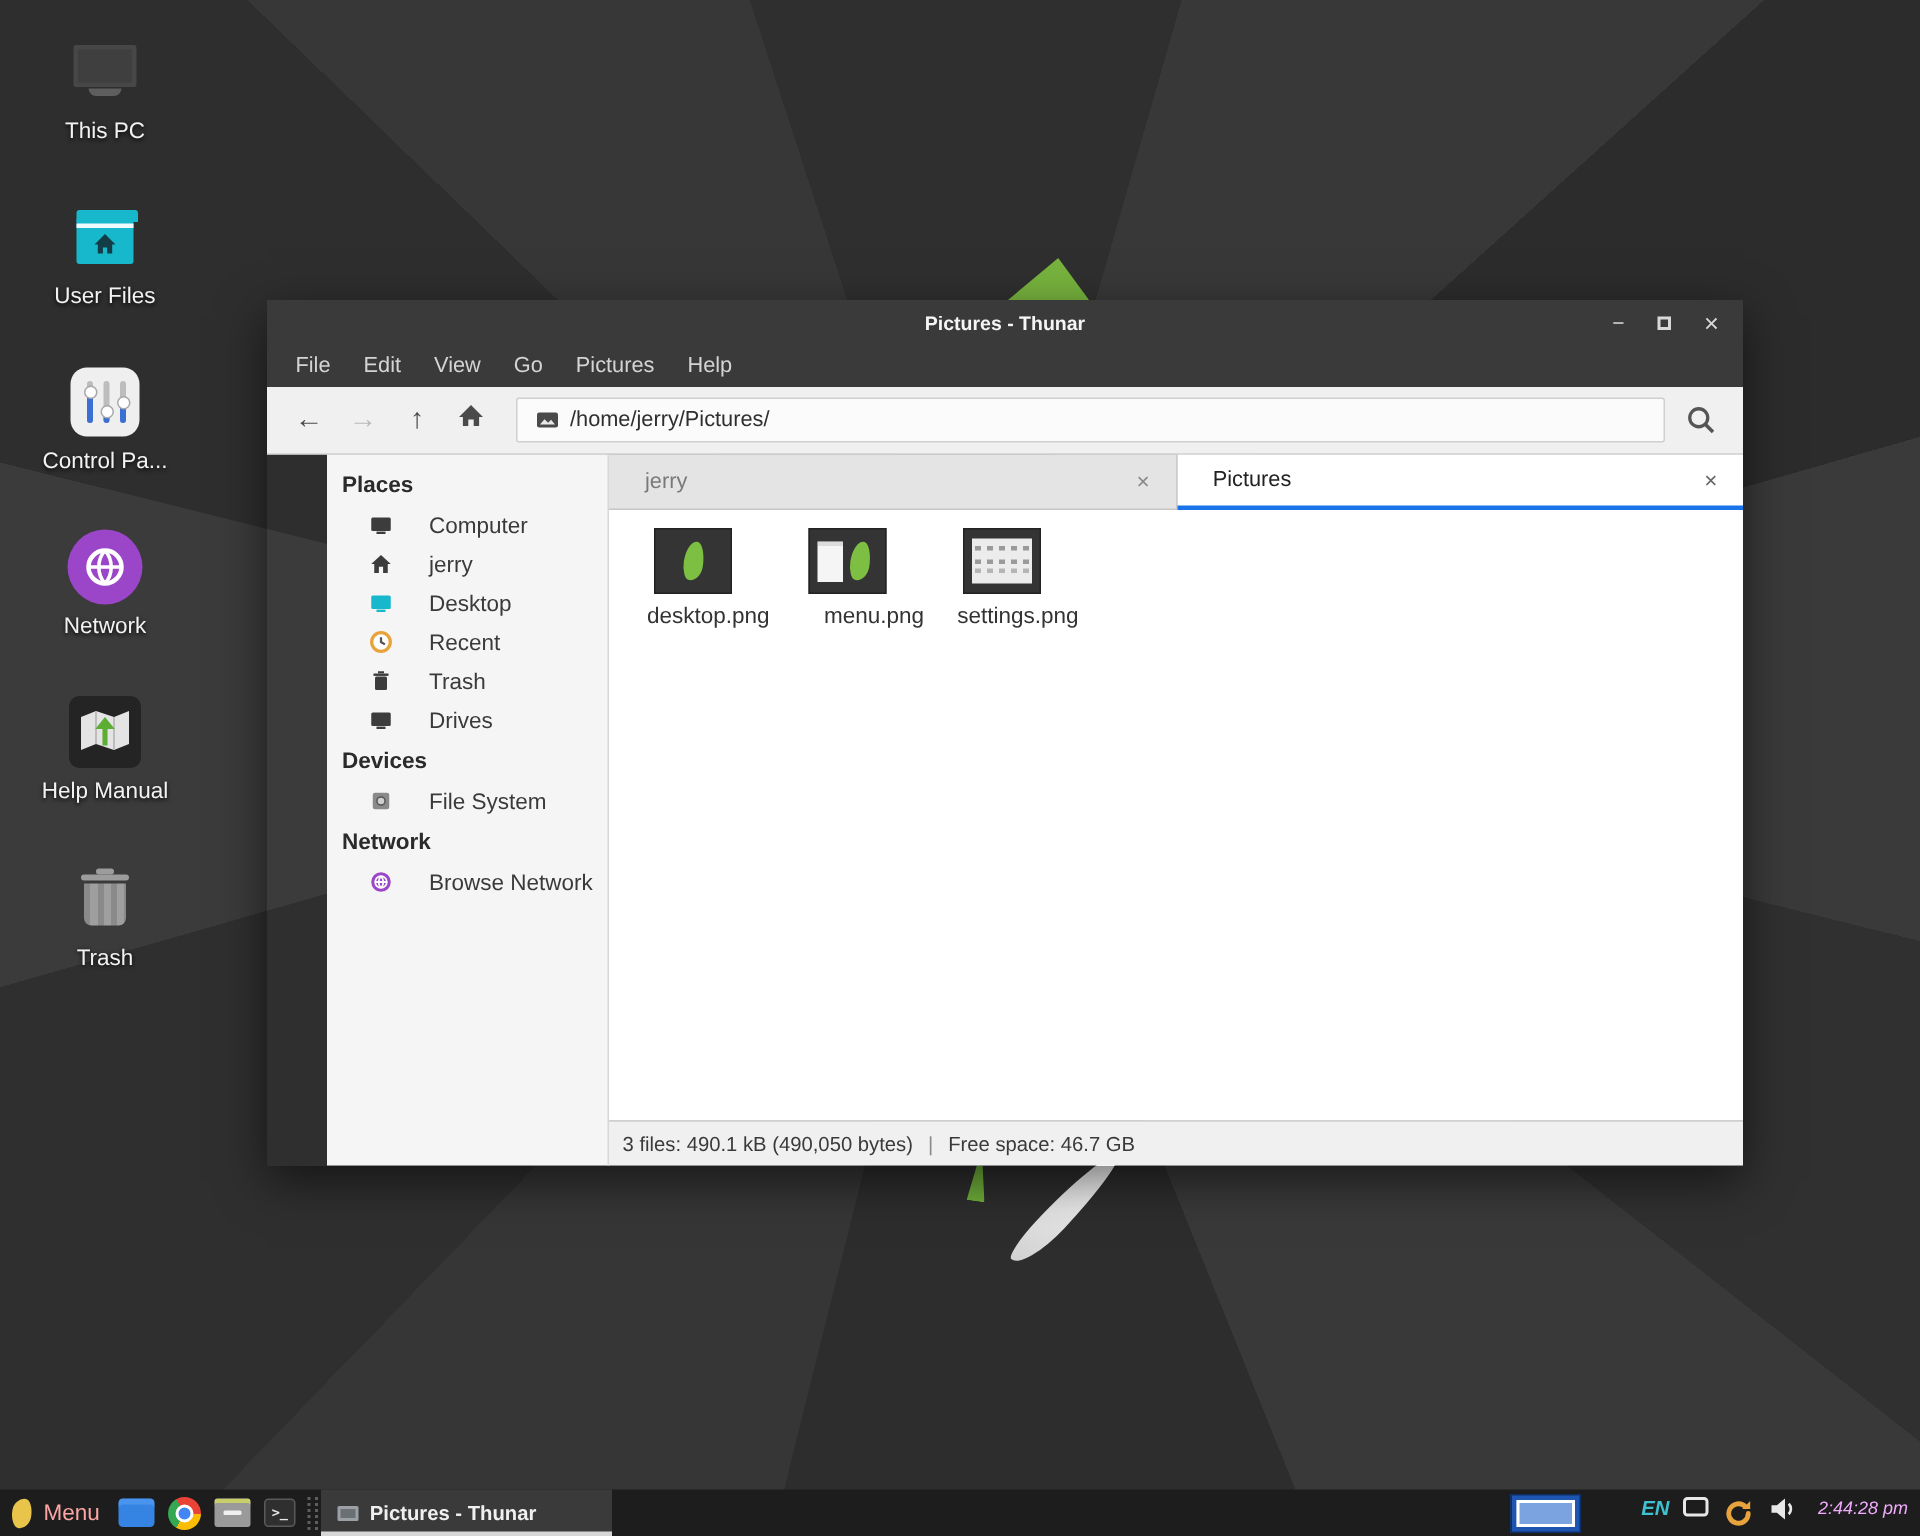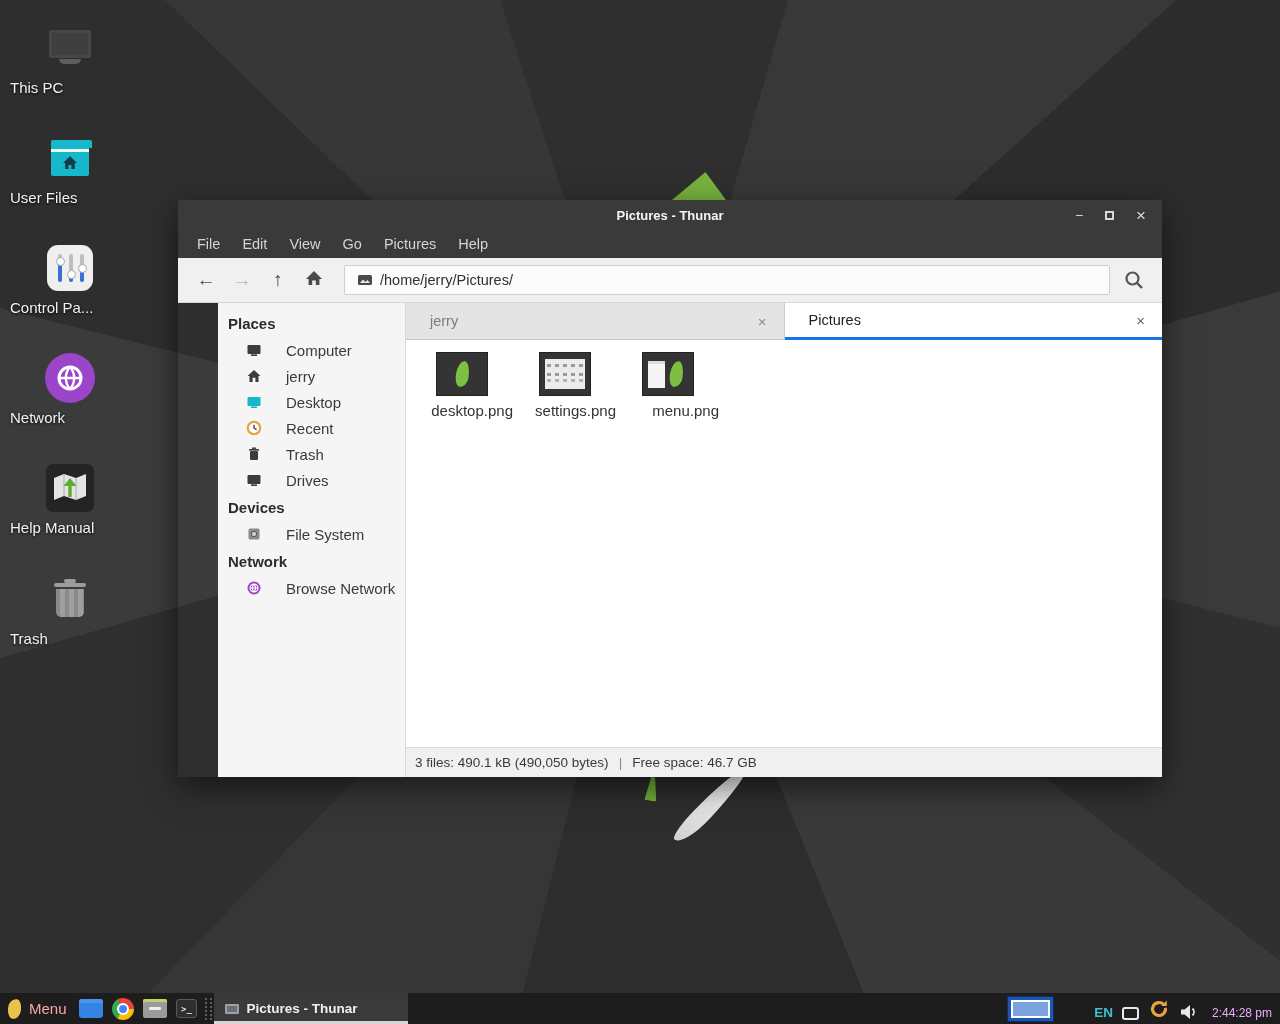--- a/index.html
+++ b/index.html
@@ -19,21 +19,21 @@
   .deco-green-tri { position:absolute; left:672px; top:172px; width:54px; height:28px;
     background:#77b33e; clip-path:polygon(62% 0, 0 100%, 100% 100%); }
   .deco-green-sliver { position:absolute; left:646px; top:777px; width:12px; height:24px;
     background:#6fae3a; clip-path:polygon(30% 0, 62% 0, 100% 100%, 0 100%); transform:rotate(8deg); }
   .deco-feather { position:absolute; left:735px; top:770px; width:17px; height:98px;
     background:linear-gradient(160deg,#ffffff,#cfcfcf);
     border-radius:60% 40% 70% 30% / 70% 60% 40% 30%;
     transform:rotate(43deg); transform-origin:top center; }
 
   
-  .desk-icon { position:absolute; left:10px; width:120px; text-align:left; }
+  .desk-icon { position:absolute; left:10px; width:120px; text-align:center; }
   .desk-icon .di-img { width:50px; height:50px; margin:0 auto 6px auto; position:relative; }
   .desk-icon .di-label { color:#f2f2f2; font-size:15px; text-shadow:0 1px 3px rgba(0,0,0,.9); }
 
   .icon-thispc .screen { position:absolute; left:4px; top:7px; width:42px; height:28px; background:#3f3f3f; border-radius:2px; box-shadow:inset 0 0 0 3px #474747; }
   .icon-thispc .base { position:absolute; left:14px; top:36px; width:22px; height:5px; background:#5e5e5e; border-radius:0 0 8px 8px; }
 
   .icon-userfiles .tab { position:absolute; left:6px; top:7px; width:18px; height:8px; background:#18b8cc; border-radius:2px 2px 0 0; }
   .icon-userfiles .fbody { position:absolute; left:6px; top:12px; width:38px; height:31px; background:#18b8cc; border-radius:2px; }
   .icon-userfiles .stripe { position:absolute; left:6px; top:16px; width:38px; height:3px; background:#eefafc; }
   .icon-userfiles .house { position:absolute; left:17px; top:22px; }
@@ -126,21 +126,21 @@
   .ico-chrome::after { content:""; position:absolute; left:5px; top:5px; width:12px; height:12px; border-radius:50%; background:#4285f4; border:2.5px solid #fff; box-sizing:border-box; }
   .ico-archive { width:24px; height:19px; background:#9a9a9a; border-radius:2px; box-shadow:inset 0 3px 0 #c8cf6a; position:relative; }
   .ico-archive::after { content:""; position:absolute; left:6px; top:8px; width:12px; height:3px; background:#efefef; border-radius:1px; }
   .ico-terminal { width:21px; height:19px; background:#2f2f2f; border:1px solid #5a5a5a; border-radius:3px; color:#e8e8e8; font-family:"DejaVu Sans Mono",monospace; font-size:9px; font-weight:bold; display:flex; align-items:center; justify-content:center; }
   .tb-grip { width:7px; height:22px; margin:0 2px; border-left:2px dotted #5e5e5e; border-right:2px dotted #5e5e5e; align-self:center; }
   .tb-task { width:194px; height:100%; background:#3a3a3a; display:flex; align-items:center; gap:7px; padding:0 10px; position:relative; }
   .tb-task::after { content:""; position:absolute; left:0; right:0; bottom:0; height:3px; background:#d6d6d6; }
   .tb-task-label { color:#f0f0f0; font-size:13.5px; font-weight:bold; white-space:nowrap; overflow:hidden; }
   .pager { margin-left:auto; width:47px; height:26px; background:#1e55b0; border:1px solid #0d2f66; align-self:center; padding:3px; }
   .pager-ws { width:100%; height:100%; background:#7aa3e0; border:2px solid #ffffff; }
-  .tray { display:flex; align-items:flex-end; gap:9px; margin-left:40px; padding-right:8px; }
+  .tray { display:flex; align-items:flex-start; gap:9px; margin-left:40px; padding-right:8px;font-style:italic; }
   .kbd-layout { color:#3fc1cf; font-weight:bold; font-size:13.5px; }
   .ico-clipboard { width:17px; height:13px; border:2px solid #e8e8e8; border-radius:3px; }
   .clock { color:#f0abfc; font-size:12px; margin-left:4px; white-space:nowrap; }
 </style>
 </head>
 <body>
 
 <div class="desktop">
   <div class="deco-green-tri"></div>
   <div class="deco-green-sliver"></div>
@@ -341,32 +341,32 @@
       </div>
 
       <div class="filegrid">
         <div class="file-item">
           <div class="thumb thumb-desktop">
               <div class="gblob"></div>
             </div>
           <div class="file-name">desktop.png</div>
         </div>
         <div class="file-item">
+          <div class="thumb thumb-menu">
+              <div class="panel"></div>
+              <div class="gblob"></div>
+            </div>
+          <div class="file-name">menu.png</div>
+        </div>
+        <div class="file-item">
           <div class="thumb thumb-settings">
               <div class="panel"></div>
               <div class="rows"></div>
             </div>
           <div class="file-name">settings.png</div>
-        </div>
-        <div class="file-item">
-          <div class="thumb thumb-menu">
-              <div class="panel"></div>
-              <div class="gblob"></div>
-            </div>
-          <div class="file-name">menu.png</div>
         </div>
       </div>
 
       <div class="statusbar">
         <span>3 files: 490.1 kB (490,050 bytes)</span>
         <span class="status-sep">|</span>
         <span>Free space: 46.7 GB</span>
       </div>
     </div>
   </div>

